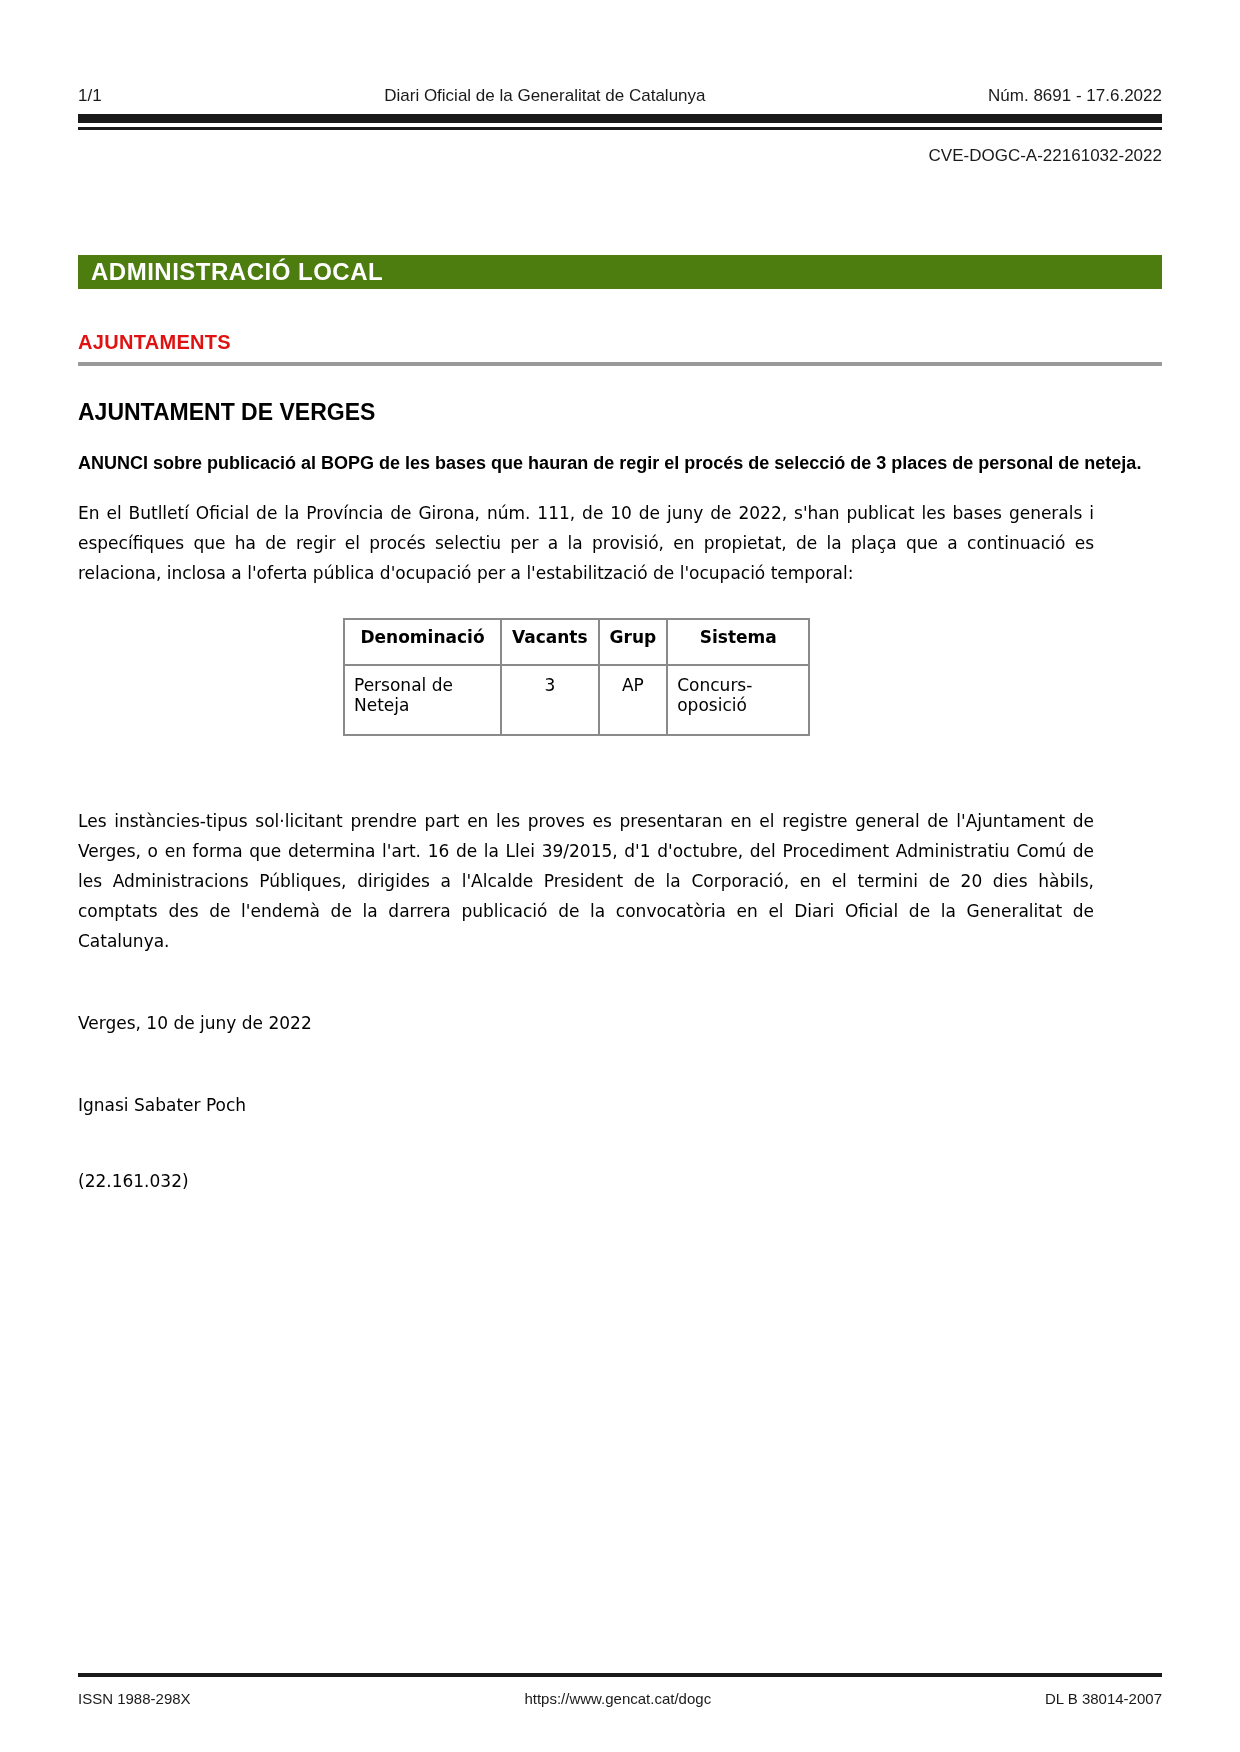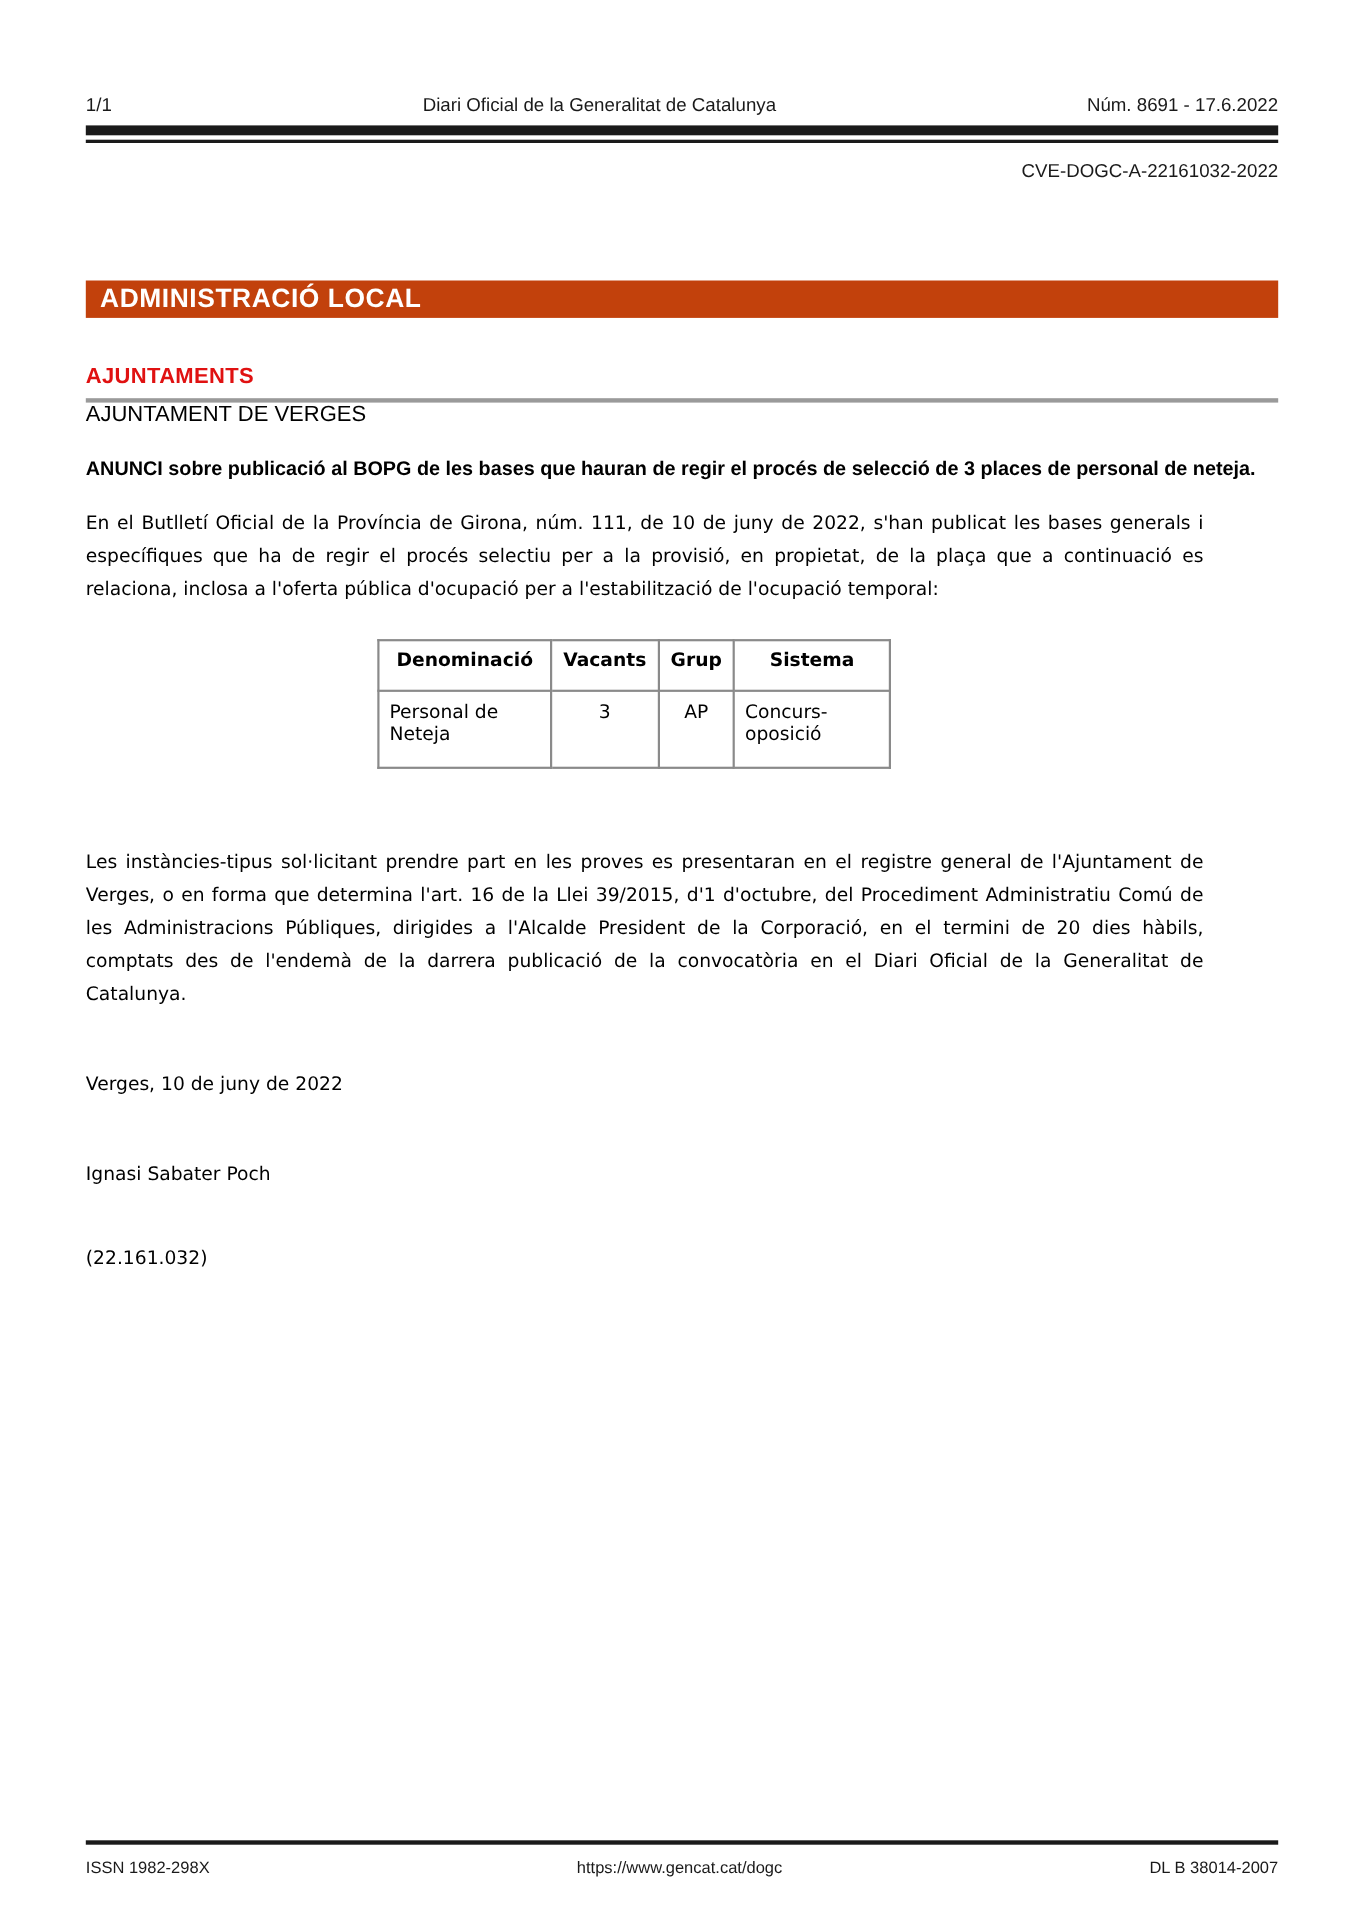--- a/index.html
+++ b/index.html
@@ -47,21 +47,21 @@
     text-align: right;
     font-family: "Liberation Sans", sans-serif;
     font-size: 17px;
     color: #1a1a1a;
   }
   
   .section-banner {
     margin-top: 89px;
     height: 34px;
     line-height: 34px;
-    background: #c2410c;
+    background: #4d7c0f;
     color: #ffffff;
     font-family: "Liberation Sans", sans-serif;
     font-weight: bold;
     font-size: 24px;
     letter-spacing: 0.5px;
     padding-left: 13px;
     box-sizing: border-box;
   }
   .sub-heading {
     margin-top: 42px;
@@ -70,23 +70,24 @@
     font-weight: bold;
     font-size: 20px;
     letter-spacing: 0.3px;
   }
   .gray-rule {
     height: 4px;
     background: #9a9a9a;
     margin-top: 8px;
   }
   .entity-heading {
-    font-family: "Liberation Sans", sans-serif;
-    font-weight: normal;
-    font-size: 20px;
+    margin-top: 33px;
+    font-family: "Liberation Sans", sans-serif;
+    font-weight: bold;
+    font-size: 23px;
   }
   
   .ann-title {
     margin-top: 22px;
     font-family: "Liberation Sans", sans-serif;
     font-weight: bold;
     font-size: 18px;
     line-height: 31px;
     text-align: justify;
   }
@@ -195,19 +196,19 @@
 
   <div class="body-para para-2">Les instàncies-tipus sol·licitant prendre part en les proves es presentaran en el registre general de l'Ajuntament de Verges, o en forma que determina l'art. 16 de la Llei 39/2015, d'1 d'octubre, del Procediment Administratiu Comú de les Administracions Públiques, dirigides a l'Alcalde President de la Corporació, en el termini de 20 dies hàbils, comptats des de l'endemà de la darrera publicació de la convocatòria en el Diari Oficial de la Generalitat de Catalunya.</div>
 
   <div class="place-date">Verges, 10 de juny de 2022</div>
   <div class="signer-name">Ignasi Sabater Poch</div>
   <div class="reference">(22.161.032)</div>
 
   <div class="footer">
     <div class="footer-rule"></div>
     <div class="footer-row">
-      <span>ISSN 1982-298X</span>
+      <span>ISSN 1988-298X</span>
       <span>https://www.gencat.cat/dogc</span>
       <span>DL B 38014-2007</span>
     </div>
   </div>
 
 </div>
 
 </body></html>

